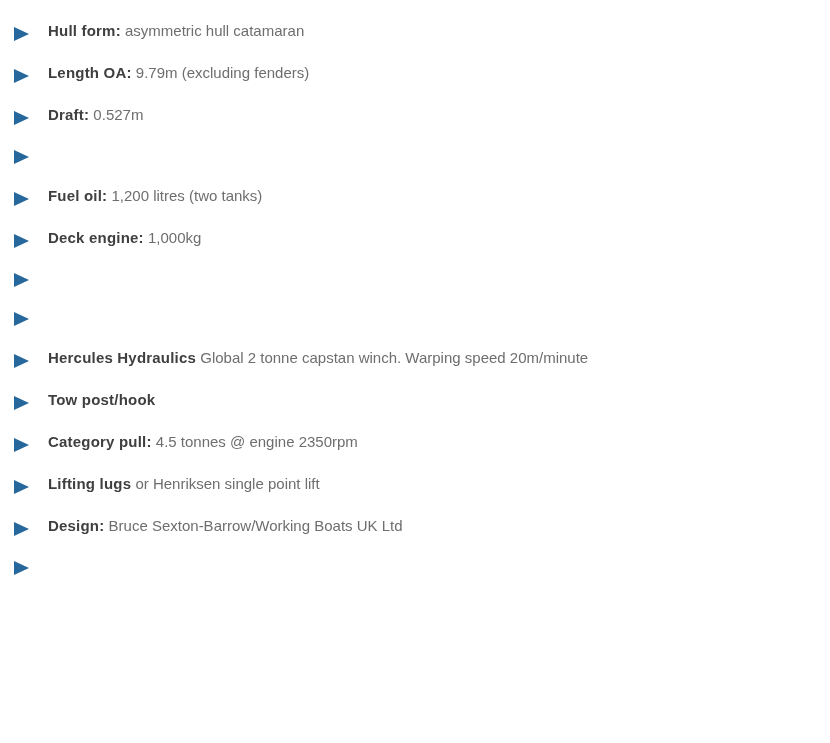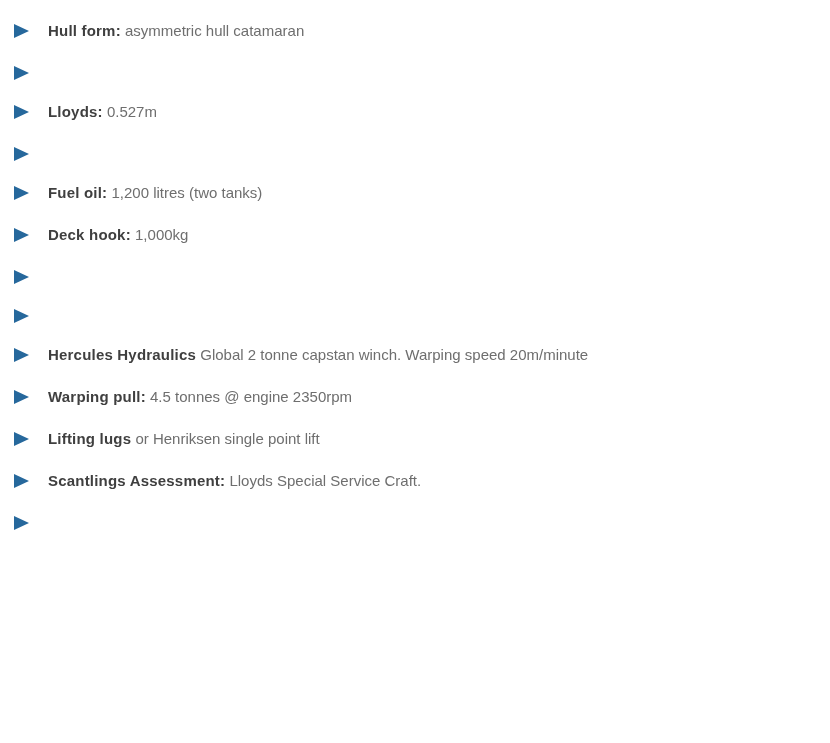--- a/index.html
+++ b/index.html
@@ -13,21 +13,21 @@
     font-family: "Liberation Sans", sans-serif;
     overflow: hidden;
   }
   .spec-list {
     list-style: none;
     margin: 0;
     padding: 21px 0 0 14px;
   }
   .spec-item {
     display: flex;
-    align-items: flex-start;
+    align-items: flex-end;
     font-size: 15px;
     line-height: 20px;
     margin-bottom: 22px;
     white-space: nowrap;
   }
   .bullet {
     flex: 0 0 auto;
     width: 0;
     height: 0;
     border-top: 7px solid transparent;
@@ -51,83 +51,92 @@
 <ul class="spec-list" id="spec-list">
   <li class="spec-item">
     <span class="bullet"></span>
     <span class="spec-text">
       <span class="spec-label">Hull form:</span><span class="spec-value"> asymmetric hull catamaran</span>
     </span>
   </li>
 
   <li class="spec-item">
     <span class="bullet"></span>
+    <span class="spec-text">
+      <span class="spec-label">Length OA:</span><span class="spec-value"> 9.79m (excluding fenders)</span>
+    </span>
   </li>
 
 
   <li class="spec-item">
     <span class="bullet"></span>
     <span class="spec-text">
-      <span class="spec-label">Lloyds:</span><span class="spec-value"> 0.527m</span>
+      <span class="spec-label">Draft:</span><span class="spec-value"> 0.527m</span>
     </span>
   </li>
 
   <li class="spec-item">
     <span class="bullet"></span>
   </li>
 
 
   <li class="spec-item">
     <span class="bullet"></span>
     <span class="spec-text">
       <span class="spec-label">Fuel oil:</span><span class="spec-value"> 1,200 litres (two tanks)</span>
     </span>
   </li>
 
   <li class="spec-item">
     <span class="bullet"></span>
     <span class="spec-text">
-      <span class="spec-label">Deck hook:</span><span class="spec-value"> 1,000kg</span>
+      <span class="spec-label">Deck engine:</span><span class="spec-value"> 1,000kg</span>
     </span>
   </li>
 
   <li class="spec-item">
     <span class="bullet"></span>
   </li>
 
   <li class="spec-item">
     <span class="bullet"></span>
   </li>
 
   <li class="spec-item">
     <span class="bullet"></span>
     <span class="spec-text">
       <span class="spec-label">Hercules Hydraulics</span><span class="spec-value"> Global 2 tonne capstan winch. Warping speed 20m/minute</span>
     </span>
   </li>
 
+  <li class="spec-item">
+    <span class="bullet"></span>
+    <span class="spec-text">
+      <span class="spec-label">Tow post/hook</span><span class="spec-value"></span>
+    </span>
+  </li>
 
   <li class="spec-item">
     <span class="bullet"></span>
     <span class="spec-text">
-      <span class="spec-label">Warping pull:</span><span class="spec-value"> 4.5 tonnes @ engine 2350rpm</span>
+      <span class="spec-label">Category pull:</span><span class="spec-value"> 4.5 tonnes @ engine 2350rpm</span>
     </span>
   </li>
 
   <li class="spec-item">
     <span class="bullet"></span>
     <span class="spec-text">
       <span class="spec-label">Lifting lugs</span><span class="spec-value"> or Henriksen single point lift</span>
     </span>
   </li>
 
-
   <li class="spec-item">
     <span class="bullet"></span>
     <span class="spec-text">
-      <span class="spec-label">Scantlings Assessment:</span><span class="spec-value"> Lloyds Special Service Craft.</span>
+      <span class="spec-label">Design:</span><span class="spec-value"> Bruce Sexton-Barrow/Working Boats UK Ltd</span>
     </span>
   </li>
+
 
   <li class="spec-item">
     <span class="bullet"></span>
   </li>
 </ul>
 
 </body></html>

